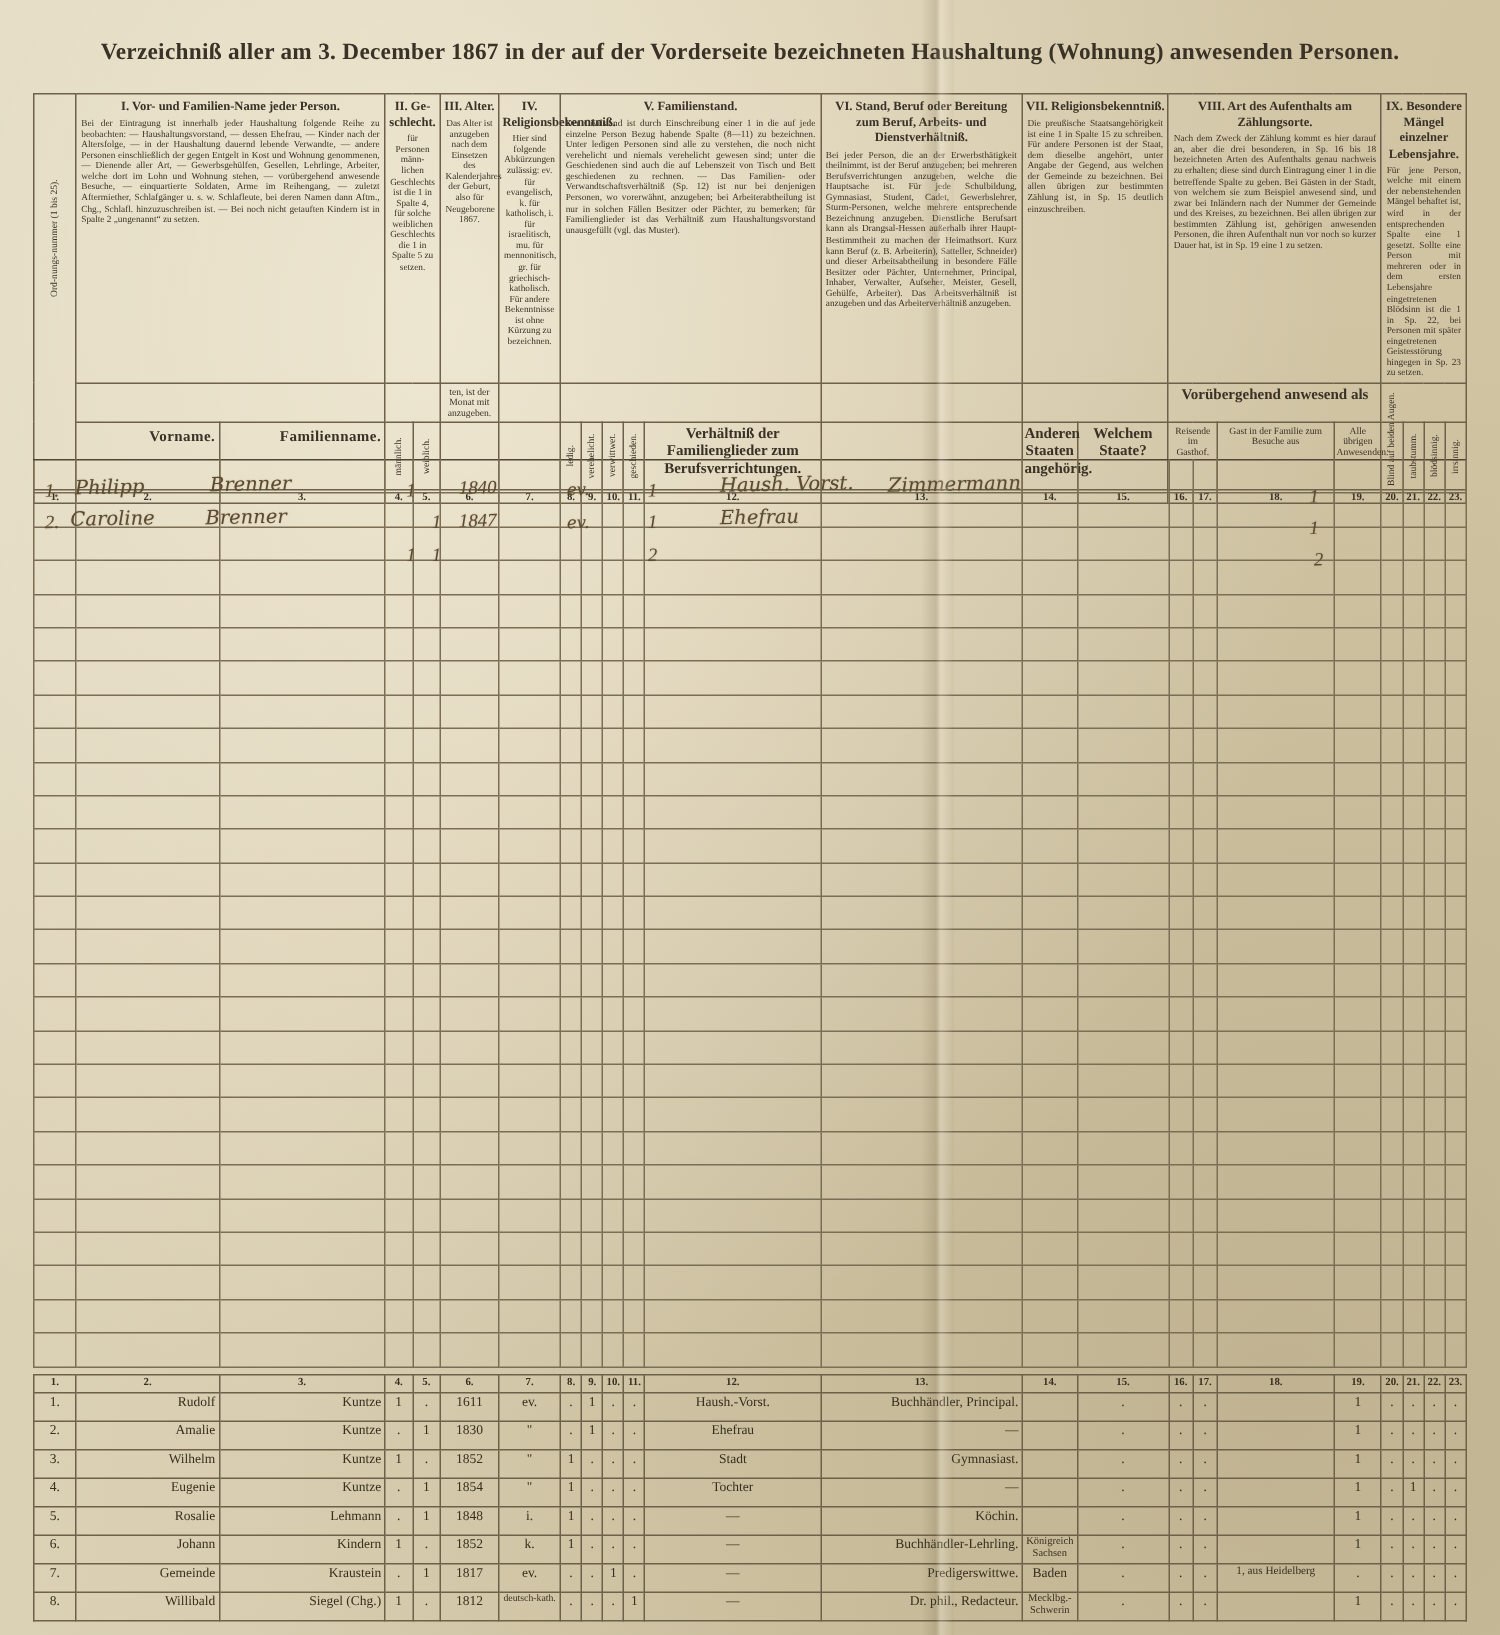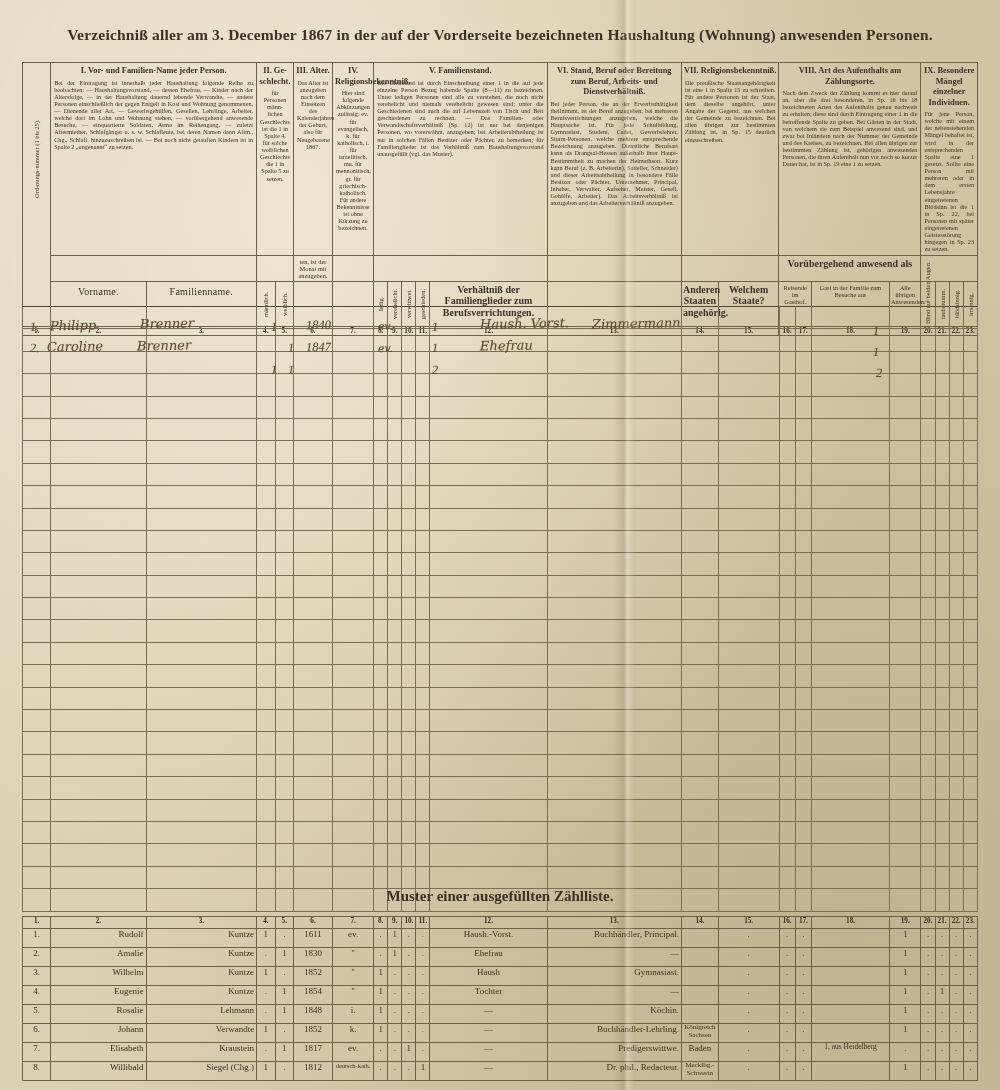--- a/index.html
+++ b/index.html
@@ -58,21 +58,21 @@
   .blurb.c{text-align:center;}
   .vert{
     writing-mode:vertical-rl;
     transform:rotate(180deg);
     font-size:6.4px;
     line-height:1.1;
     margin:0 auto;
     white-space:nowrap;
     padding:2px 0;
   }
-  .cellnames{font-weight:normal;font-size:10px;padding:4px 2px;letter-spacing:.3px;}
+  .cellnames{font-weight:bold;font-size:10px;padding:4px 2px;letter-spacing:.3px;text-align:right;}
   .numrow td{font-size:7.4px;font-weight:bold;padding:1px 0 2px;text-align:center;}
   .sub{font-size:6.4px;line-height:1.1;padding:2px 1px;}
   .subb{font-weight:bold;font-size:10px;padding:2px 1px;line-height:1.15;}
 
   
   #body-table{left:22px;top:306px;width:956px;}
   #body-table td{height:21.4px;border:1px solid #7a6e55;}
   #body-table tr:first-child td{border-top:1px solid #4f4636;}
 
   
@@ -169,21 +169,21 @@
       </td>
       <td colspan="2">
         <div class="grp">VII. Religionsbekenntniß.</div>
         <div class="blurb">Die preußische Staatsangehörigkeit ist eine 1 in Spalte 15 zu schreiben. Für andere Personen ist der Staat, dem dieselbe angehört, unter Angabe der Gegend, aus welchen der Gemeinde zu bezeichnen. Bei allen übrigen zur bestimmten Zählung ist, in Sp. 15 deutlich einzuschreiben.</div>
       </td>
       <td colspan="4">
         <div class="grp">VIII. Art des Aufenthalts am Zählungsorte.</div>
         <div class="blurb">Nach dem Zweck der Zählung kommt es hier darauf an, aber die drei besonderen, in Sp. 16 bis 18 bezeichneten Arten des Aufenthalts genau nachweis zu erhalten; diese sind durch Eintragung einer 1 in die betreffende Spalte zu geben. Bei Gästen in der Stadt, von welchem sie zum Beispiel anwesend sind, und zwar bei Inländern nach der Nummer der Gemeinde und des Kreises, zu bezeichnen. Bei allen übrigen zur bestimmten Zählung ist, gehörigen anwesenden Personen, die ihren Aufenthalt nun vor noch so kurzer Dauer hat, ist in Sp. 19 eine 1 zu setzen.</div>
       </td>
       <td colspan="4">
-        <div class="grp">IX. Besondere Mängel einzelner Individuen.</div>
+        <div class="grp">IX. Besondere Mängel einzelner Lebensjahre.</div>
         <div class="blurb">Für jene Person, welche mit einem der nebenstehenden Mängel behaftet ist, wird in der entsprechenden Spalte eine 1 gesetzt. Sollte eine Person mit mehreren oder in dem ersten Lebensjahre eingetretenen Blödsinn ist die 1 in Sp. 22, bei Personen mit später eingetretenen Geistesstörung hingegen in Sp. 23 zu setzen.</div>
       </td>
     </tr>
 
     <tr>
       <td colspan="2" style="border-top:1px solid #6d6149"></td>
       <td colspan="2"></td>
       <td>
             <div class="sub">ten, ist der Monat mit anzugeben.</div>
           </td>
@@ -1015,21 +1015,20 @@
     <div class="hand num" style="left:873px;top:345px">1</div>
   </div>
 
   <div>
     <div class="hand num" style="left:271px;top:363px">1</div>
     <div class="hand num" style="left:288px;top:363px">1</div>
     <div class="hand num" style="left:432px;top:363px">2</div>
     <div class="hand num" style="left:876px;top:366px">2</div>
   </div>
 
-  <div class="muster-title">Muster einer ausgefüllten Zählliste.</div>
 
   <table class="grid" id="muster-table">
     <colgroup>
       <col style="width:26px">
         <col style="width:88px">
         <col style="width:102px">
       <col style="width:17px">
         <col style="width:17px">
       <col style="width:36px">
         <col style="width:38px">
@@ -1134,21 +1133,21 @@
       <td class="l">Wilhelm</td>
       <td class="l">Kuntze</td>
       <td>1</td>
       <td>.</td>
       <td>1852</td>
       <td>"</td>
       <td>1</td>
       <td>.</td>
       <td>.</td>
       <td>.</td>
-      <td>Haush</td>
+      <td>Stadt</td>
       <td class="l">Gymnasiast.</td>
       <td></td>
       <td>.</td>
       <td>.</td>
       <td>.</td>
       <td></td>
       <td>1</td>
       <td>.</td>
       <td>.</td>
       <td>.</td>
@@ -1203,21 +1202,21 @@
       <td>1</td>
       <td>.</td>
       <td>.</td>
       <td>.</td>
       <td>.</td>
     </tr>
 
     <tr>
       <td>6.</td>
       <td class="l">Johann</td>
-      <td class="l">Verwandte</td>
+      <td class="l">Kindern</td>
       <td>1</td>
       <td>.</td>
       <td>1852</td>
       <td>k.</td>
       <td>1</td>
       <td>.</td>
       <td>.</td>
       <td>.</td>
       <td>—</td>
       <td class="l">Buchhändler-Lehrling.</td>
@@ -1228,21 +1227,21 @@
       <td></td>
       <td>1</td>
       <td>.</td>
       <td>.</td>
       <td>.</td>
       <td>.</td>
     </tr>
 
     <tr>
       <td>7.</td>
-      <td class="l">Elisabeth</td>
+      <td class="l">Gemeinde</td>
       <td class="l">Kraustein</td>
       <td>.</td>
       <td>1</td>
       <td>1817</td>
       <td>ev.</td>
       <td>.</td>
       <td>.</td>
       <td>1</td>
       <td>.</td>
       <td>—</td>

